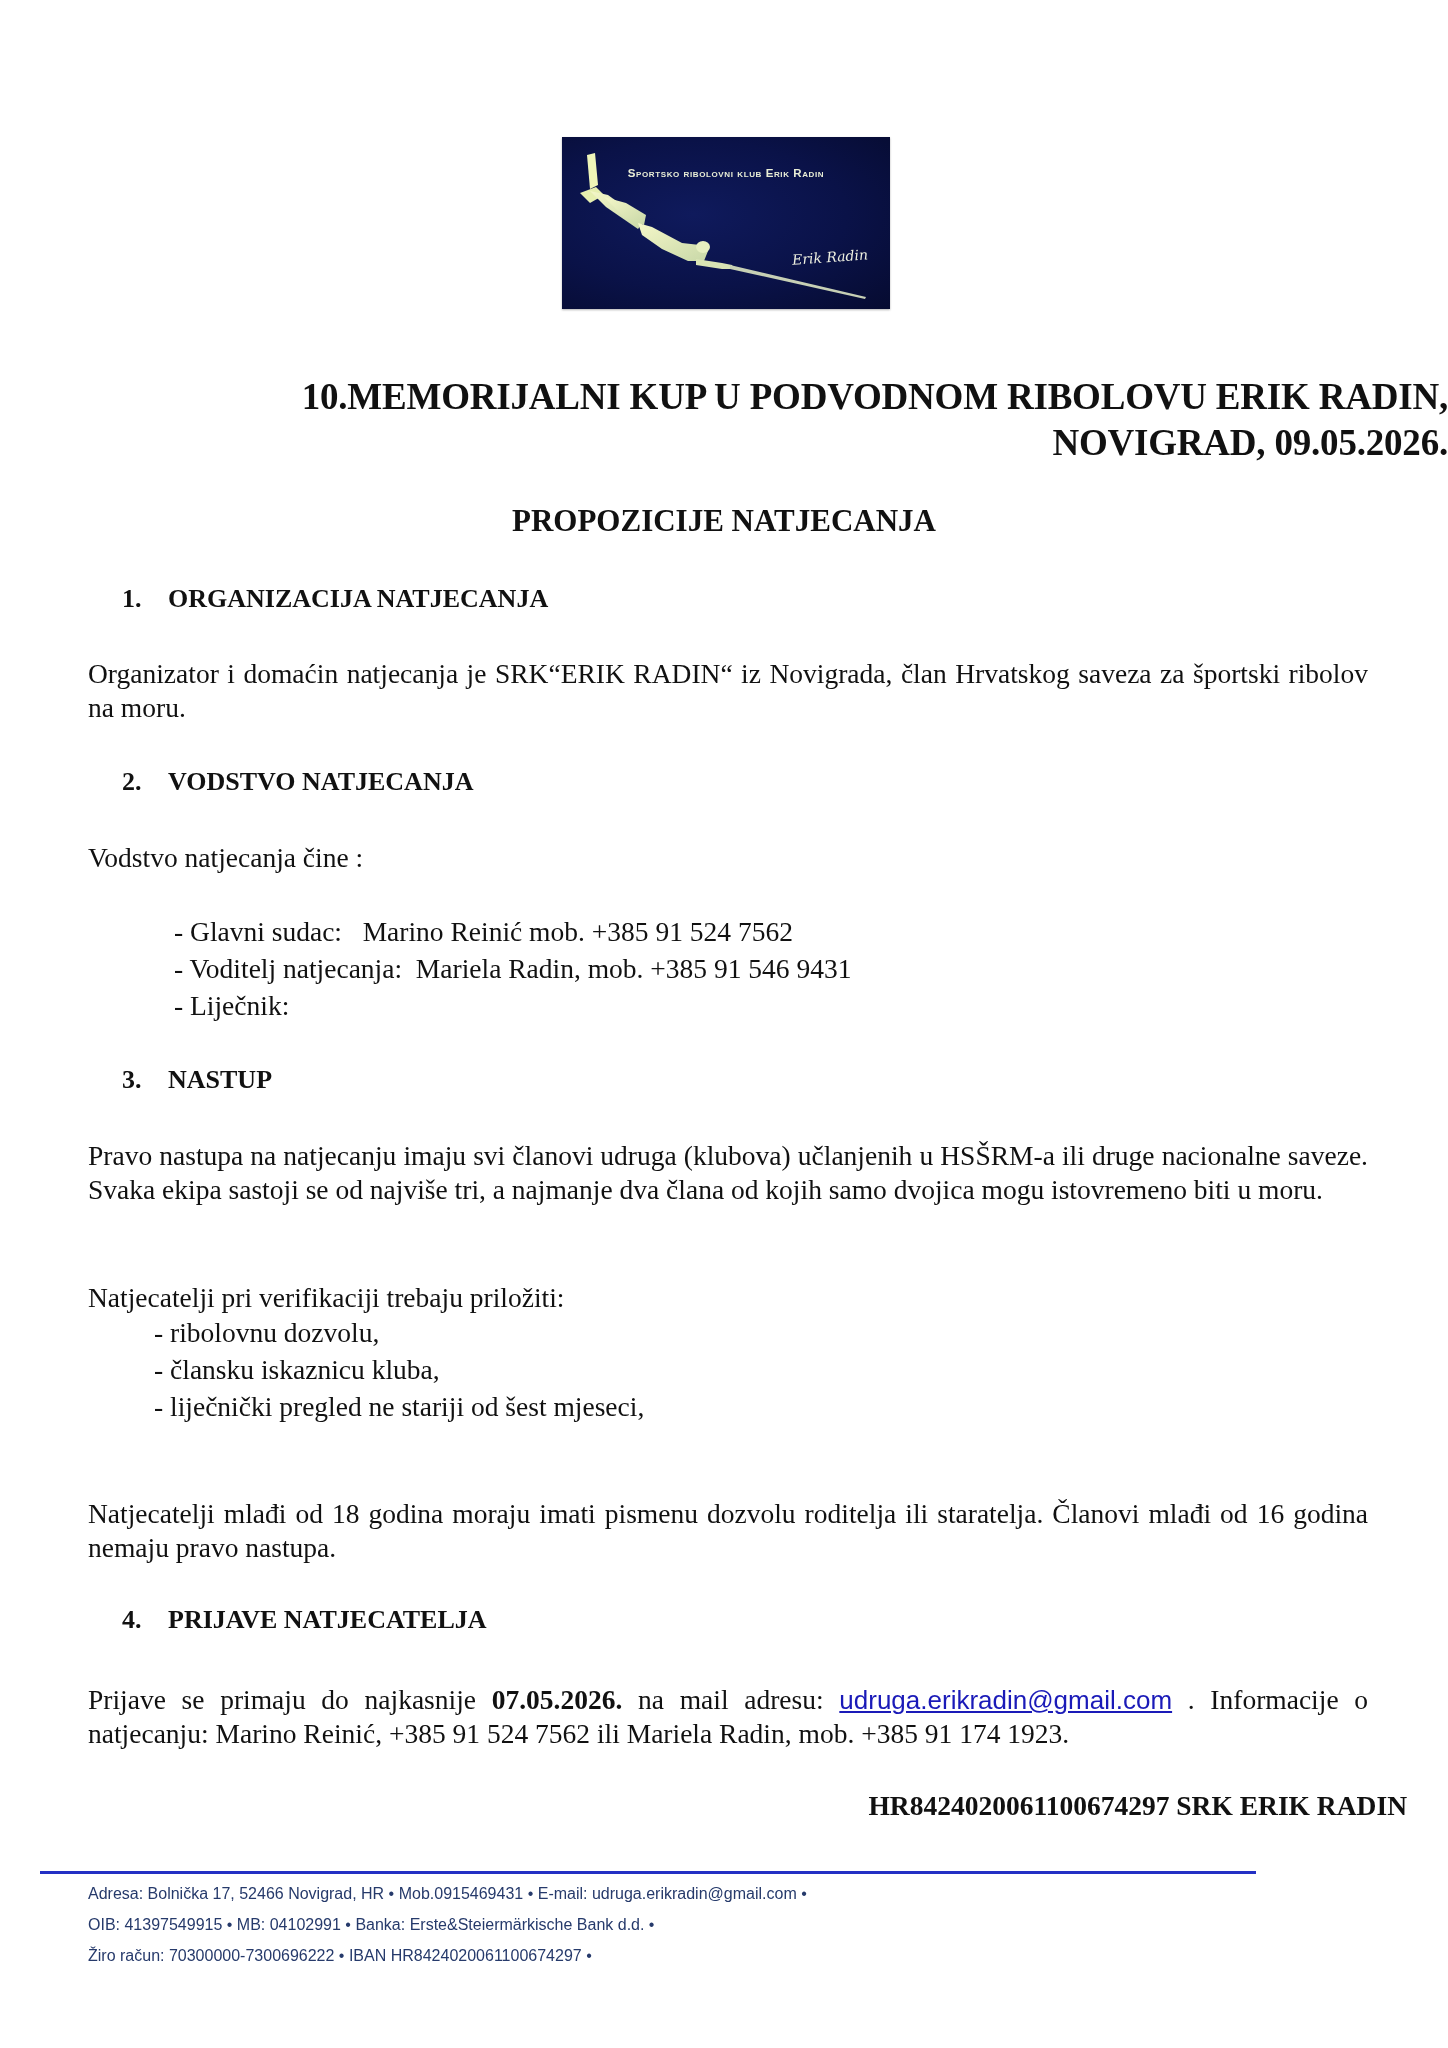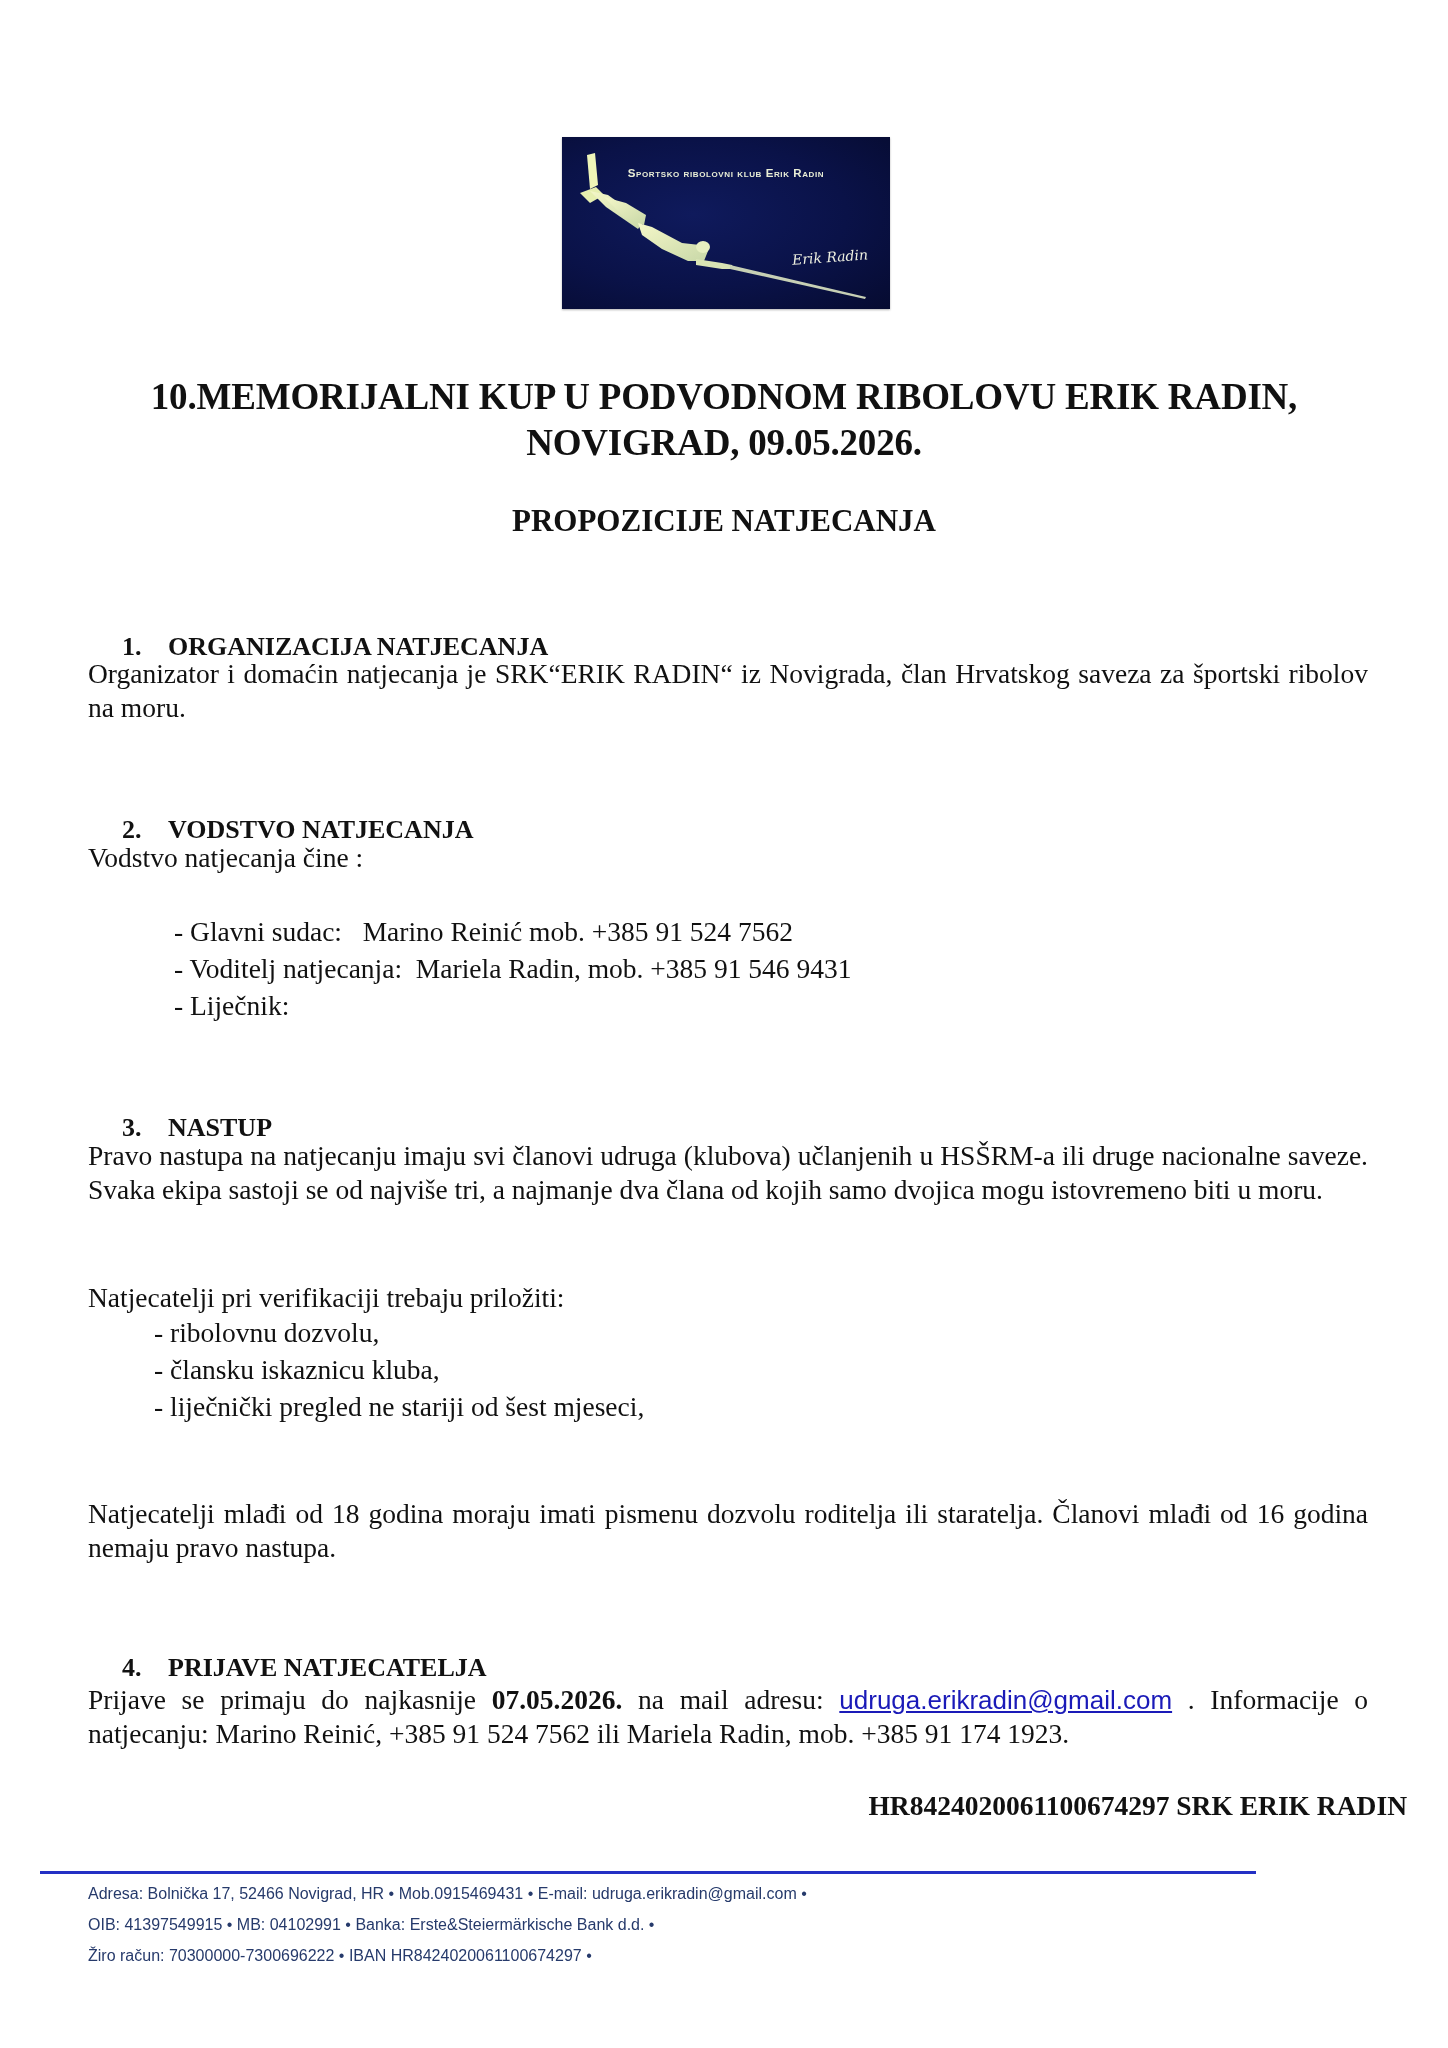--- a/index.html
+++ b/index.html
@@ -12,26 +12,26 @@
             background: radial-gradient(ellipse at 40% 45%, #0f1a5c 0%, #0a1248 55%, #060b30 100%);
             box-shadow: 0 1px 2px rgba(0,0,0,0.3); overflow: hidden; }
     .logo-text { position: absolute; left: 0; right: 0; top: 30px; text-align: center;
                  font-family: "Liberation Sans", "DejaVu Sans", sans-serif; font-weight: bold;
                  color: #e9eed6; font-size: 11.5px; letter-spacing: 0.6px; font-variant: small-caps; }
     .logo svg { position: absolute; left: 0; top: 0; }
     .logo-sign { position: absolute; right: 22px; top: 112px; color: #eef0e0;
                  font-family: "DejaVu Serif", serif; font-style: italic; font-size: 14px; transform: rotate(-4deg); }
 
     
-    .title { position: absolute; left: 0; width: 1448px; text-align: center;
+    .title { position: absolute; left: 0; width: 1448px; text-align: right;
              font-weight: bold; font-size: 37px; line-height: 46px; top: 374px; letter-spacing: -0.2px; }
     .subtitle { position: absolute; left: 0; width: 1448px; text-align: center;
                 font-weight: bold; font-size: 31px; top: 503px; }
 
-    .section-heading { position: absolute; left: 122px; font-weight: bold; font-size: 26px; margin-top: 48px; }
+    .section-heading { position: absolute; left: 122px; font-weight: bold; font-size: 26px; }
     .section-heading .num { display: inline-block; width: 46px; }
 
     .body-text { position: absolute; left: 88px; width: 1280px; font-size: 27.5px; line-height: 34px;
                  text-align: justify; }
     .list { position: absolute; font-size: 27.5px; line-height: 37px; }
     .list div { white-space: pre; }
 
     .bold { font-weight: bold; }
     .email-link { color: #1a1ab8; text-decoration: underline;
                   font-family: "Liberation Sans", "DejaVu Sans", sans-serif; font-size: 26px; }

